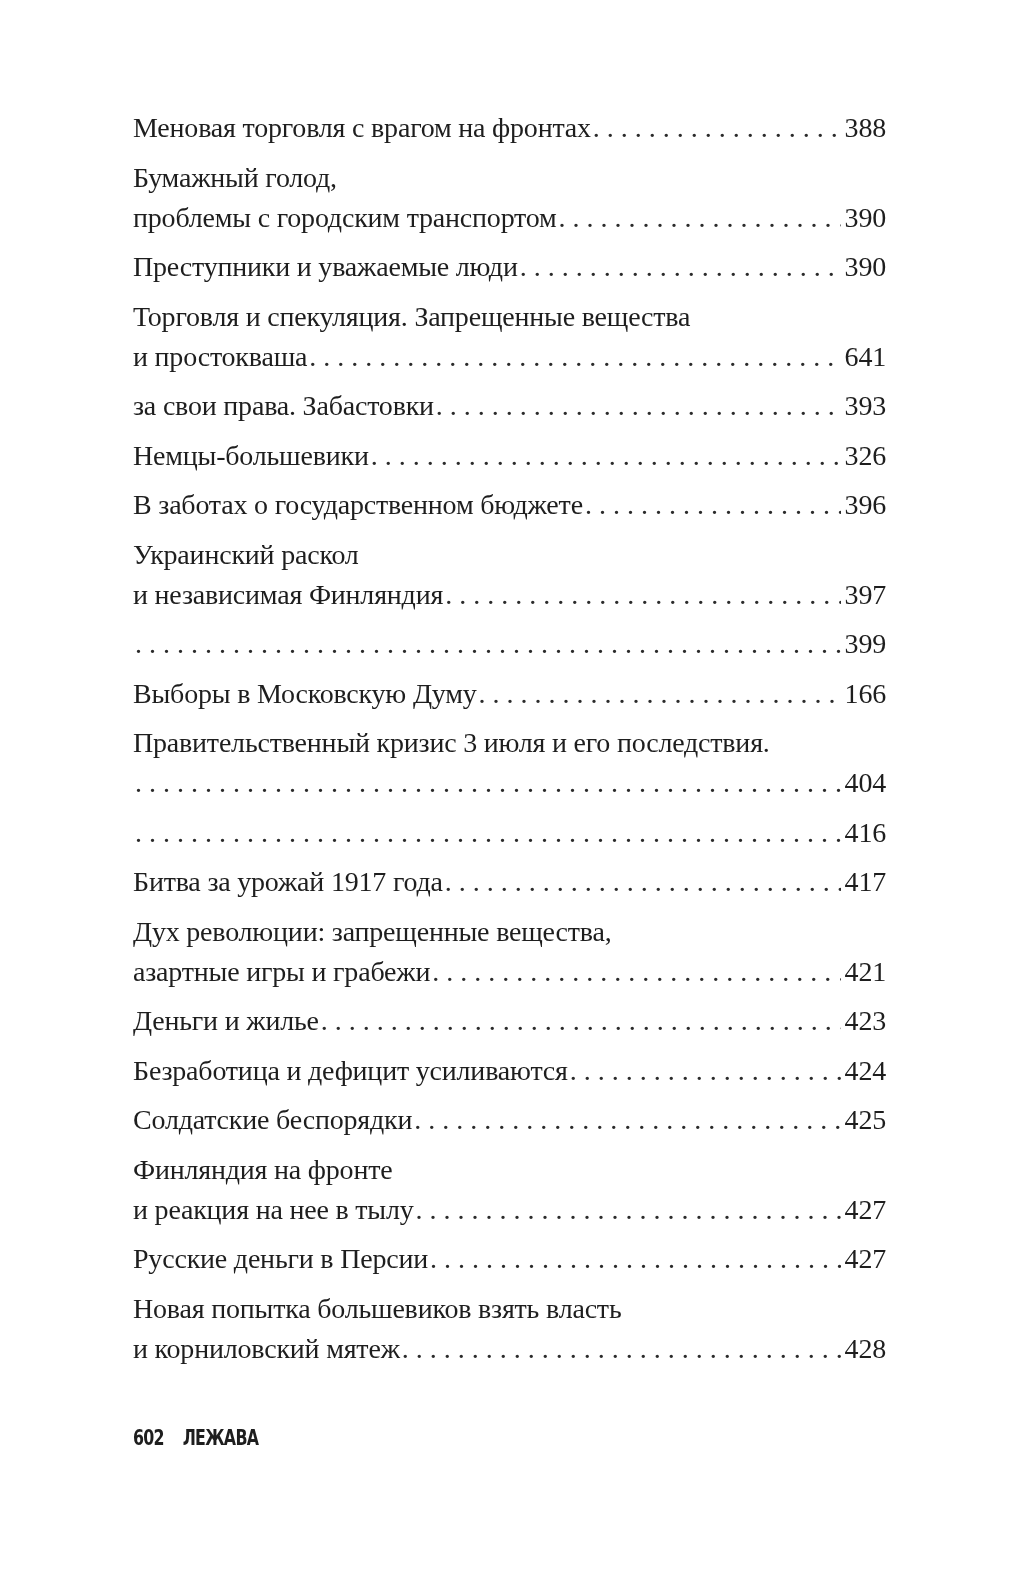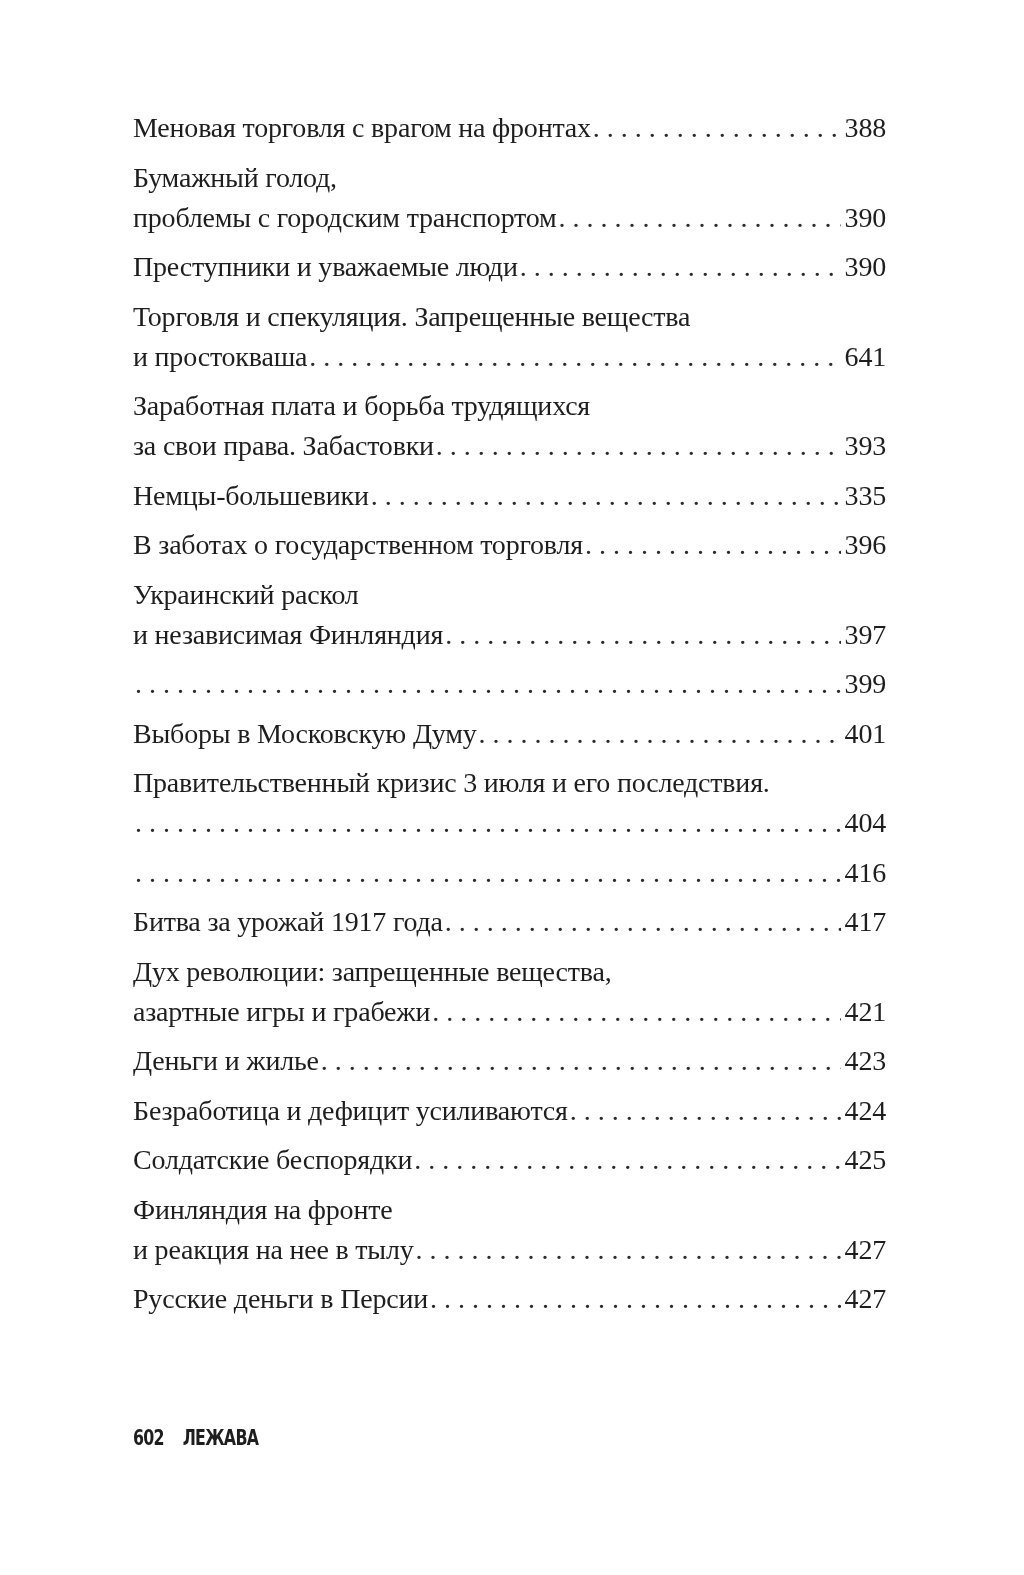--- a/index.html
+++ b/index.html
@@ -49,38 +49,35 @@
         <span class="title-text">Торговля и спекуляция. Запрещенные вещества</span>
       </div>
       <div class="line">
         <span class="title-text">и простокваша</span>
         <span class="dots"></span>
         <span class="page">641</span>
       </div>
     </div>
     <div class="entry">
       <div class="line">
-        <span class="title-text">Заработная плата и борьба трудящихся</span>
-      </div>
-      <div class="line">
         <span class="title-text">за свои права. Забастовки</span>
         <span class="dots"></span>
         <span class="page">393</span>
       </div>
     </div>
     <div class="entry">
       <div class="line">
         <span class="title-text">Немцы-большевики</span>
         <span class="dots"></span>
-        <span class="page">335</span>
+        <span class="page">326</span>
       </div>
     </div>
     <div class="entry">
       <div class="line">
-        <span class="title-text">В заботах о государственном торговля</span>
+        <span class="title-text">В заботах о государственном бюджете</span>
         <span class="dots"></span>
         <span class="page">396</span>
       </div>
     </div>
     <div class="entry">
       <div class="line">
         <span class="title-text">Украинский раскол</span>
       </div>
       <div class="line">
         <span class="title-text">и независимая Финляндия</span>
@@ -91,21 +88,21 @@
     <div class="entry">
       <div class="line">
         <span class="dots"></span>
         <span class="page">399</span>
       </div>
     </div>
     <div class="entry">
       <div class="line">
         <span class="title-text">Выборы в Московскую Думу</span>
         <span class="dots"></span>
-        <span class="page">401</span>
+        <span class="page">166</span>
       </div>
     </div>
     <div class="entry">
       <div class="line">
         <span class="title-text">Правительственный кризис 3 июля и его последствия.</span>
       </div>
       <div class="line">
         <span class="dots"></span>
         <span class="page">404</span>
       </div>
@@ -164,18 +161,28 @@
         <span class="page">427</span>
       </div>
     </div>
     <div class="entry">
       <div class="line">
         <span class="title-text">Русские деньги в Персии</span>
         <span class="dots"></span>
         <span class="page">427</span>
       </div>
     </div>
+    <div class="entry">
+      <div class="line">
+        <span class="title-text">Новая попытка большевиков взять власть</span>
+      </div>
+      <div class="line">
+        <span class="title-text">и корниловский мятеж</span>
+        <span class="dots"></span>
+        <span class="page">428</span>
+      </div>
+    </div>
   </div>
 
 <div class="footer">
   <span>602</span>
   <span>ЛЕЖАВА</span>
 </div>
 
 </body></html>

